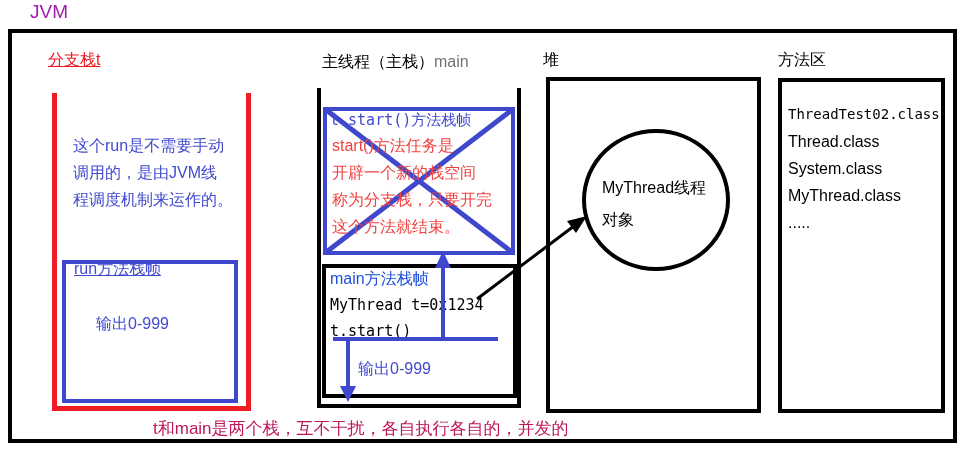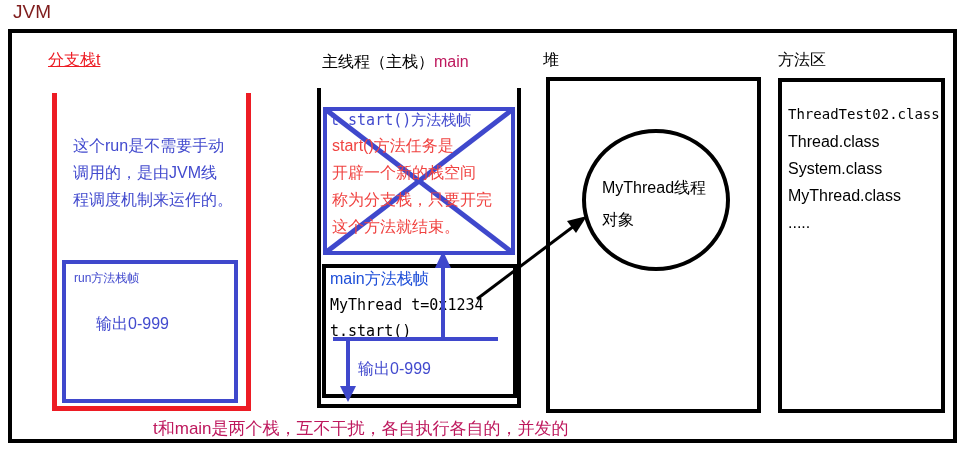--- a/index.html
+++ b/index.html
@@ -8,39 +8,39 @@
     width: 968px;
     height: 452px;
     background: #ffffff;
     font-family: "Liberation Sans", sans-serif;
     overflow: hidden;
   }
   .abs { position: absolute; box-sizing: border-box; }
   .t { position: absolute; white-space: nowrap; line-height: 1.2; }
 
   
-  .jvm-title { left: 13px; top: 1px; font-size: 19px; color: #7f1d1d; }
+  .jvm-title { left: 30px; top: 1px; font-size: 19px; color: #a21caf; }
 
   
   .outer-box { left: 8px; top: 29px; width: 949px; height: 414px; border: 4px solid #000000; }
 
   
   .branch-label { left: 48px; top: 50px; font-size: 16px; color: #ed1c24; text-decoration: underline; }
   .branch-box {
     left: 52px; top: 93px; width: 199px; height: 318px;
     border-left: 5px solid #ed1c24; border-right: 5px solid #ed1c24; border-bottom: 5px solid #ed1c24;
   }
   .branch-note { left: 73px; top: 104px; font-size: 16px; color: #424ace; line-height: 27px; margin-top: 28px; }
   .run-frame { left: 62px; top: 260px; width: 176px; height: 143px; border: 4px solid #3f48cc; }
-  .run-frame-title { left: 74px; top: 271px; font-size: 12px; color: #424ace; }
+  .run-frame-title { left: 74px; top: 259px; font-size: 16px; color: #424ace; text-decoration: underline; }
   .run-output { left: 96px; top: 314px; font-size: 16px; color: #424ace; }
 
   
   .main-title { left: 322px; top: 52px; font-size: 16px; color: #000000; }
-  .main-title .blue-part { color: #be185d; }
+  .main-title .blue-part { color: #737373; }
   .main-stack-box {
     left: 317px; top: 88px; width: 204px; height: 320px;
     border-left: 4px solid #000000; border-right: 4px solid #000000; border-bottom: 4px solid #000000;
   }
   .start-frame { left: 323px; top: 107px; width: 192px; height: 148px; border: 4px solid #3f48cc; }
   .start-frame svg.cross { position: absolute; left: -4px; top: -4px; }
   .start-frame-title { left: 330px; top: 111px; font-size: 15px; color: #424ace; }
   .start-frame-title .mono { font-family: "DejaVu Sans Mono", monospace; font-size: 15px; }
   .start-note { left: 332px; top: 132px; font-size: 16px; color: #f04341; line-height: 27px; }
   .main-frame { left: 322px; top: 264px; width: 195px; height: 134px; border: 4px solid #000000; }

